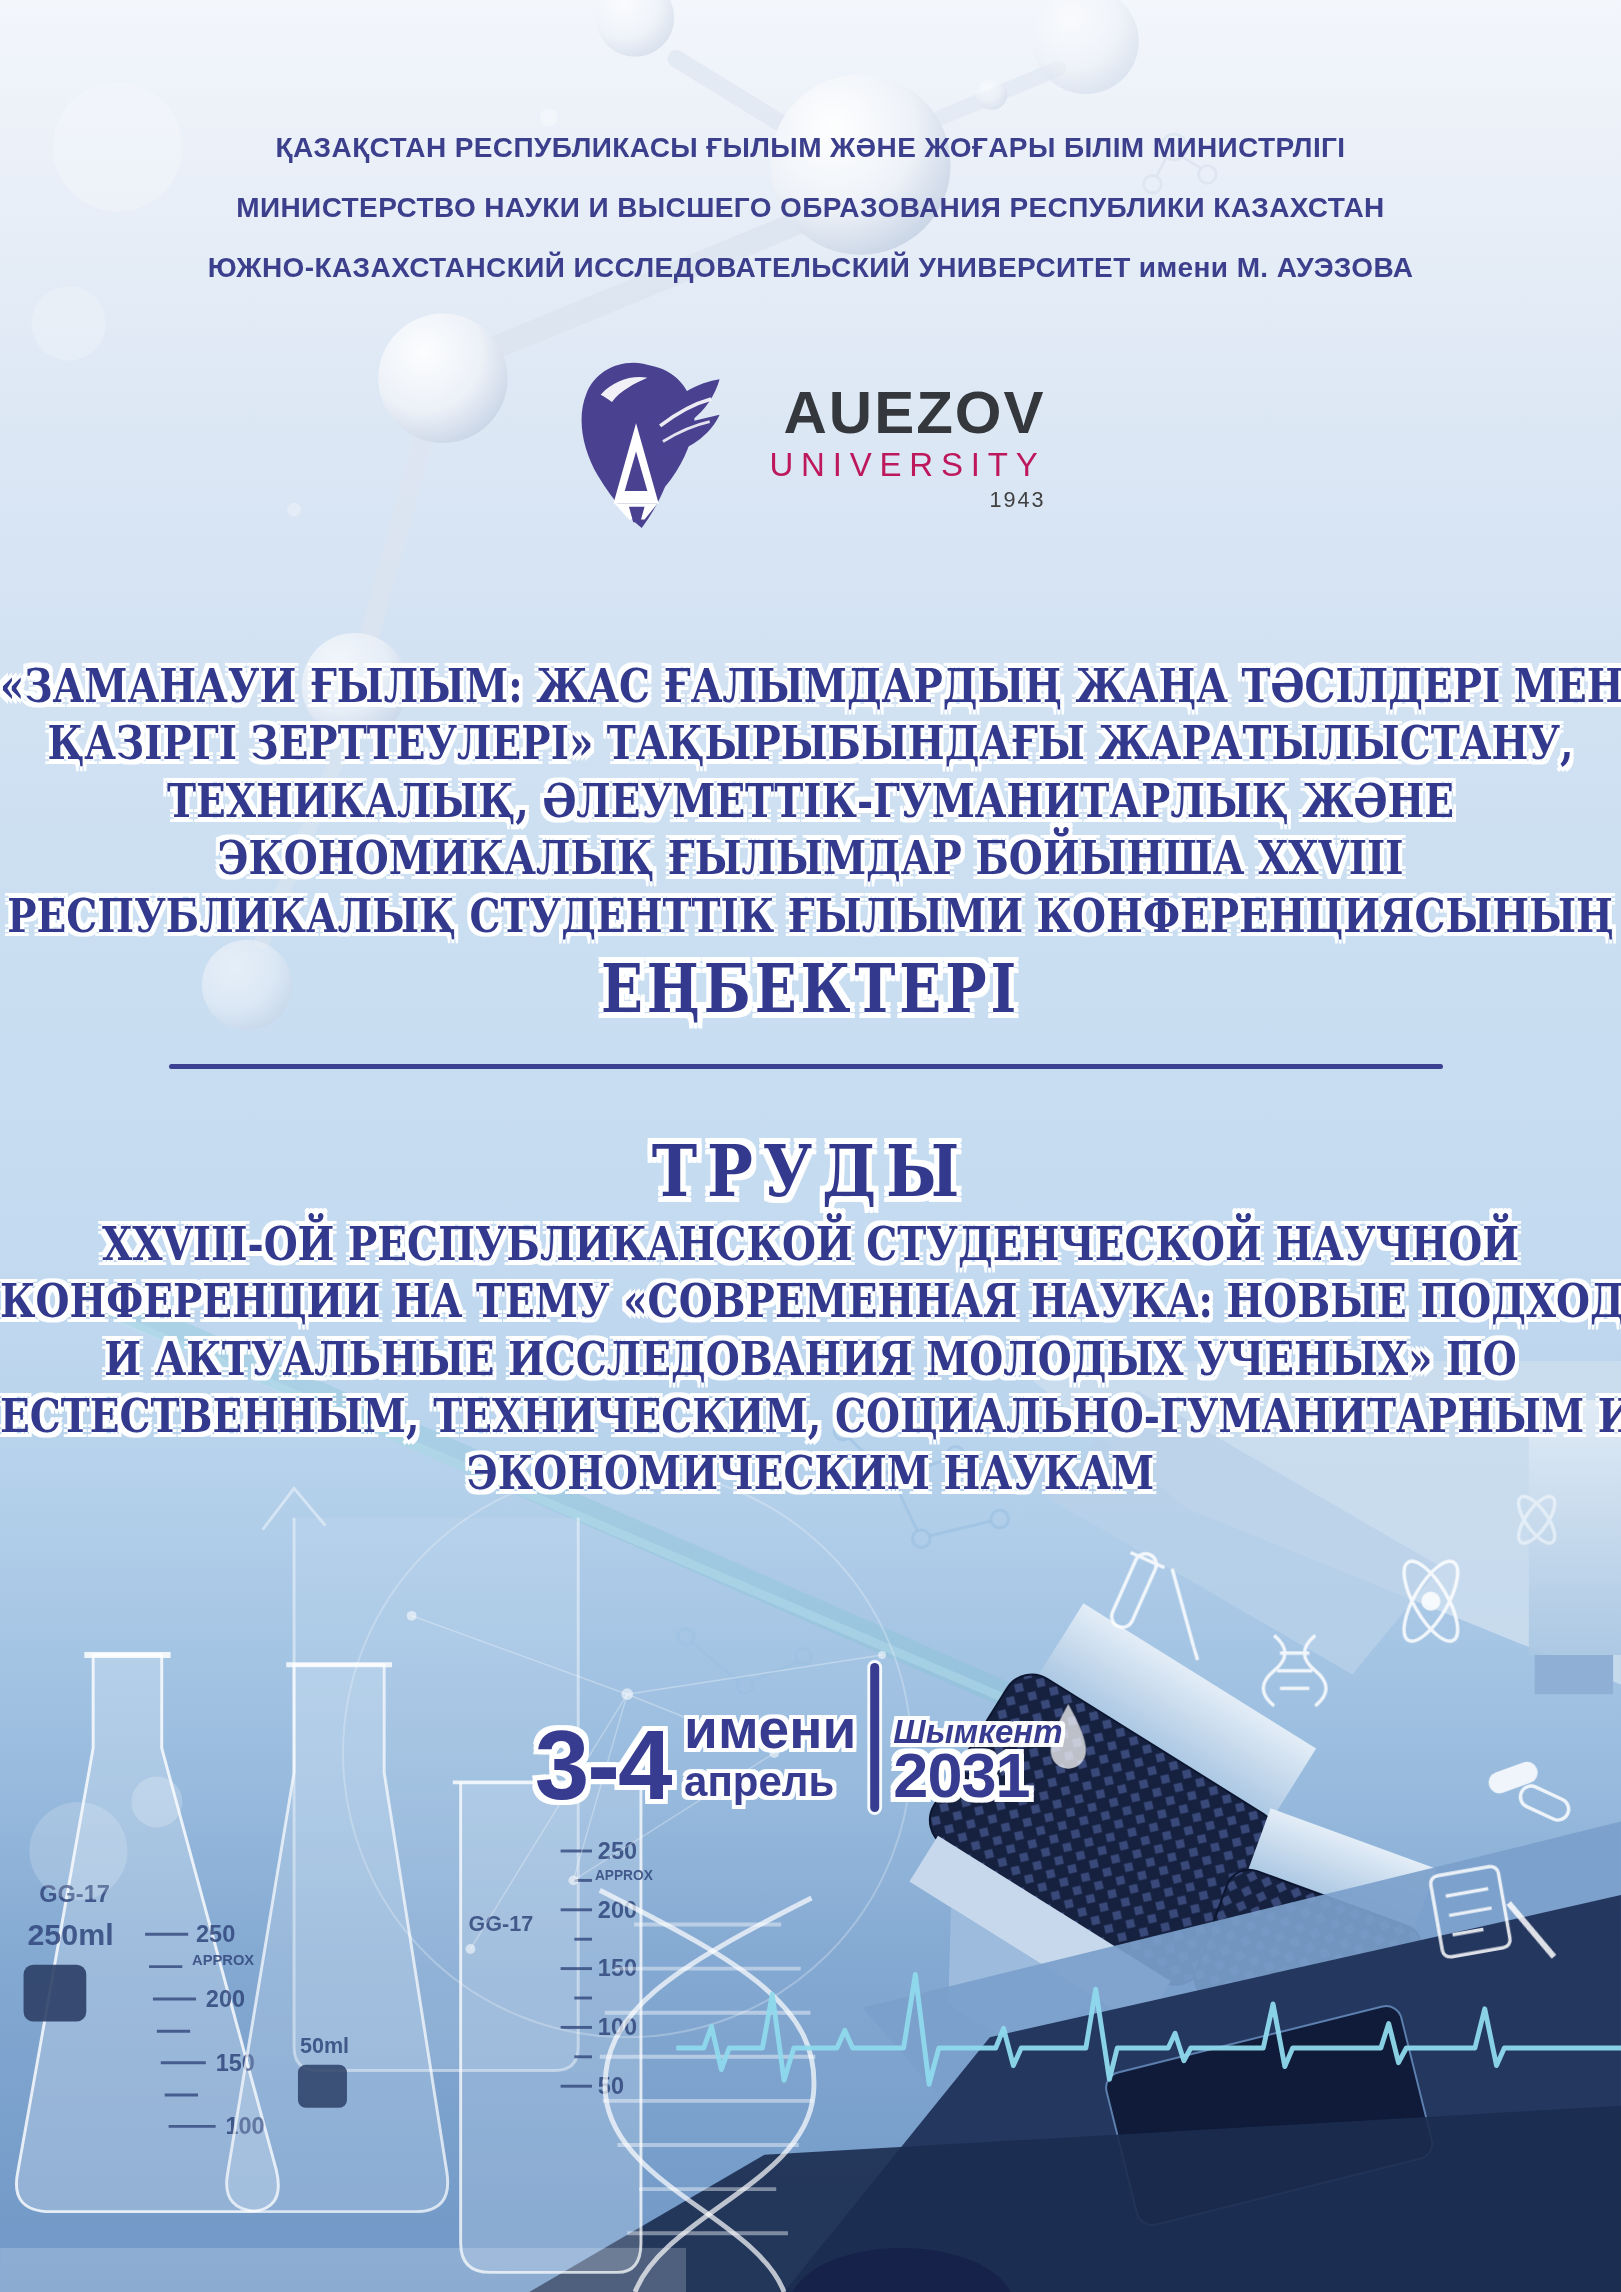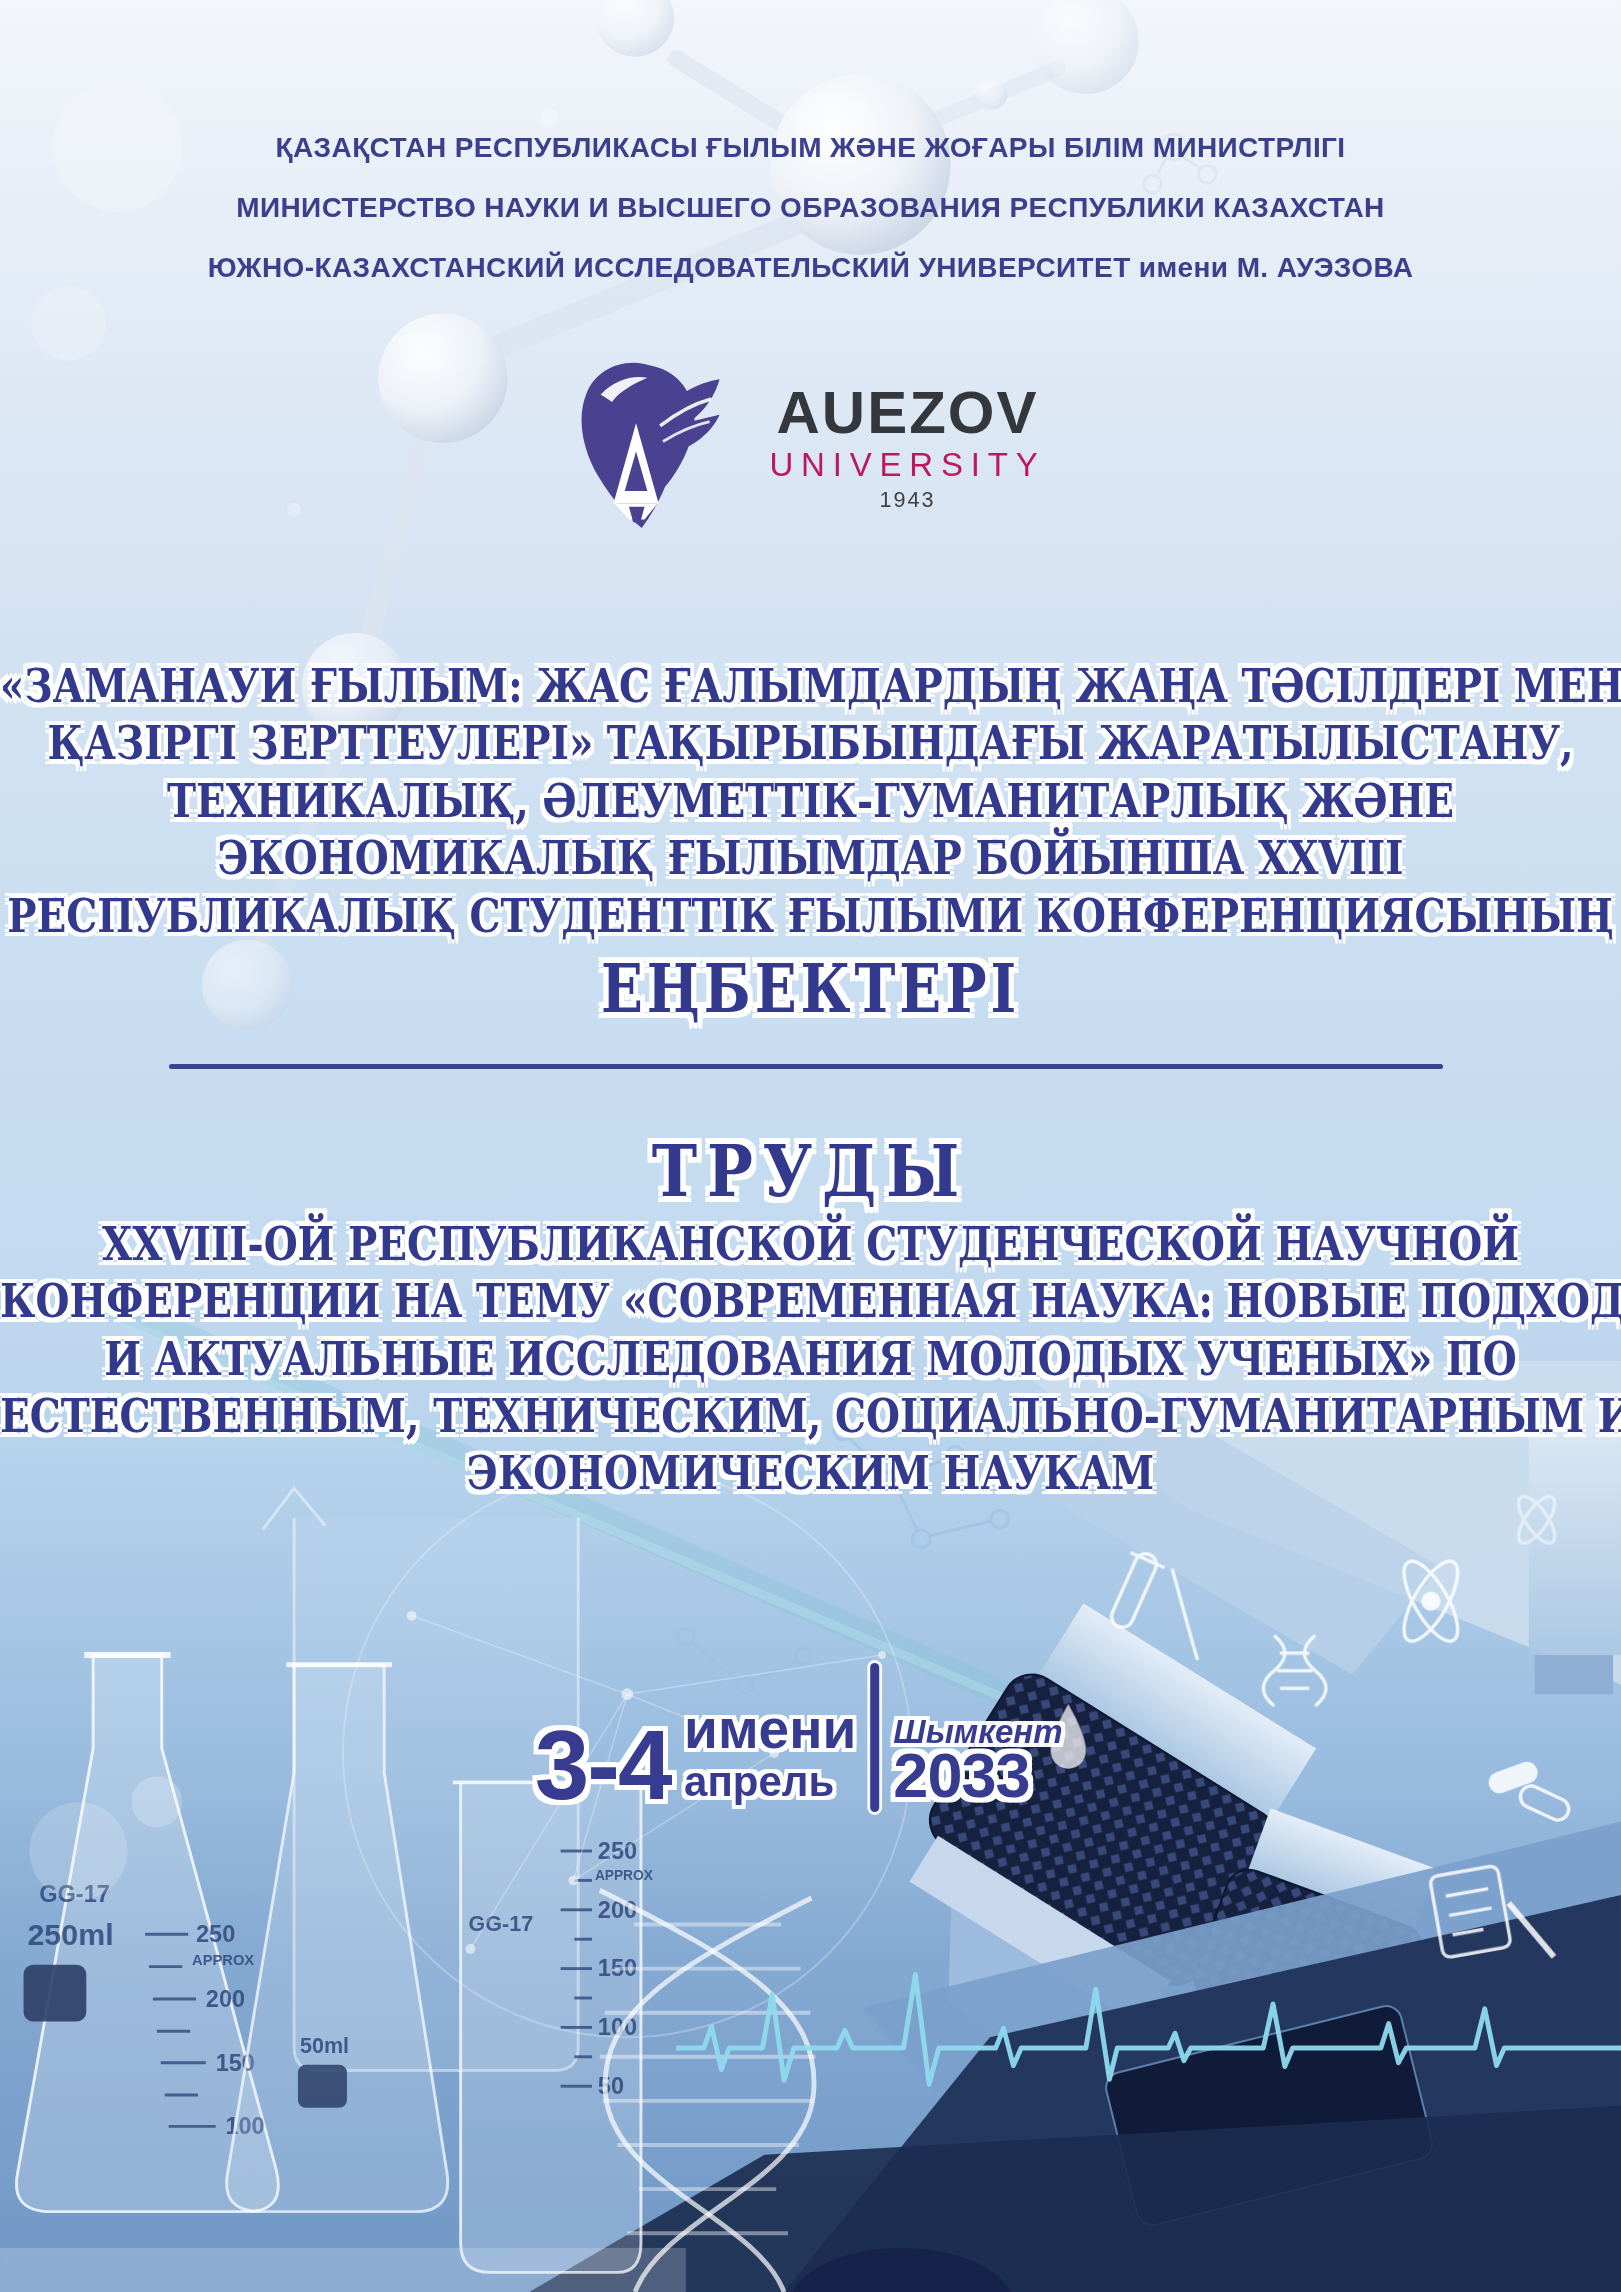--- a/index.html
+++ b/index.html
@@ -16,21 +16,21 @@
   .collage{top:1361px;}
 
   .org-header{position:absolute;top:110px;left:0;width:100%;text-align:center;
     font-weight:bold;font-size:28px;line-height:44px;letter-spacing:0.4px;color:#3c3f8c;}
   .org-header p{margin:16px;white-space:nowrap;}
   .org-header p.gap{margin-top:14.7px;text-align:center;}
 
   .logo{position:absolute;top:358px;left:0;width:100%;display:flex;
         justify-content:center;align-items:center;gap:29px;}
   .logo-mark{position:static;width:149px;height:177px;flex:0 0 auto;}
-  .logo-text{text-align:center;margin-left:16px;}
+  .logo-text{text-align:right;margin-left:16px;}
   .logo-name{font-size:60px;font-weight:bold;letter-spacing:2px;color:#34383d;line-height:1;}
   .logo-sub{font-size:33px;font-weight:normal;letter-spacing:7.8px;color:#be185d;line-height:1;margin-top:4.9px;}
   .logo-year{font-size:21.6px;letter-spacing:2px;color:#404040;line-height:1;margin-top:7.8px;}
 
   .serif-title{font-family:"DejaVu Serif",serif;font-weight:bold;color:#333a8e;
     position:absolute;left:0;width:100%;text-align:center;transform:scaleY(1.22);
     transform-origin:top center;}
   .serif-title p{margin:0;white-space:nowrap;}
   .ow{text-shadow:
     -3.9px -3.9px 0 rgba(255,255,255,.95), 3.9px -3.9px 0 rgba(255,255,255,.95),
@@ -346,17 +346,17 @@
 
   <div class="date-badge">
     <span class="days ow-big">3-4</span>
     <span class="months">
       <span class="m-kk ow">имени</span>
       <span class="m-ru ow">апрель</span>
     </span>
     <span class="vbar"></span>
     <span class="cityyear">
       <span class="city ow">Шымкент</span>
-      <span class="year ow-big">2033</span>
+      <span class="year ow-big">2031</span>
     </span>
   </div>
 </div>
 
 
 </body></html>

